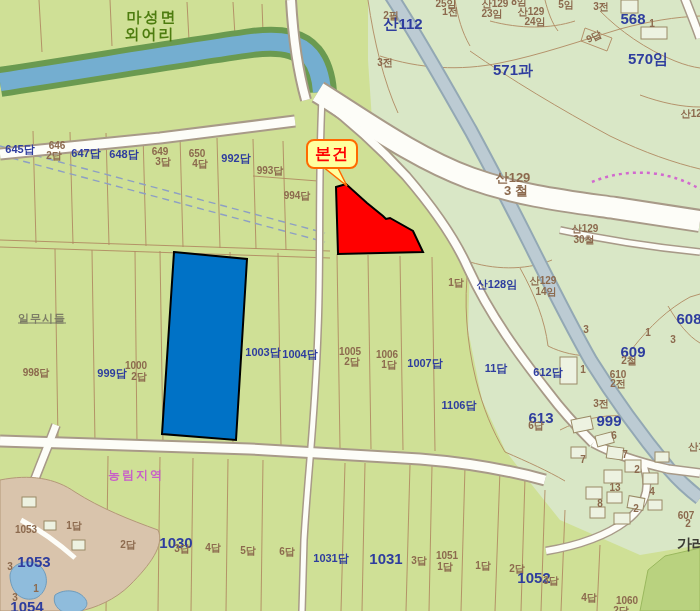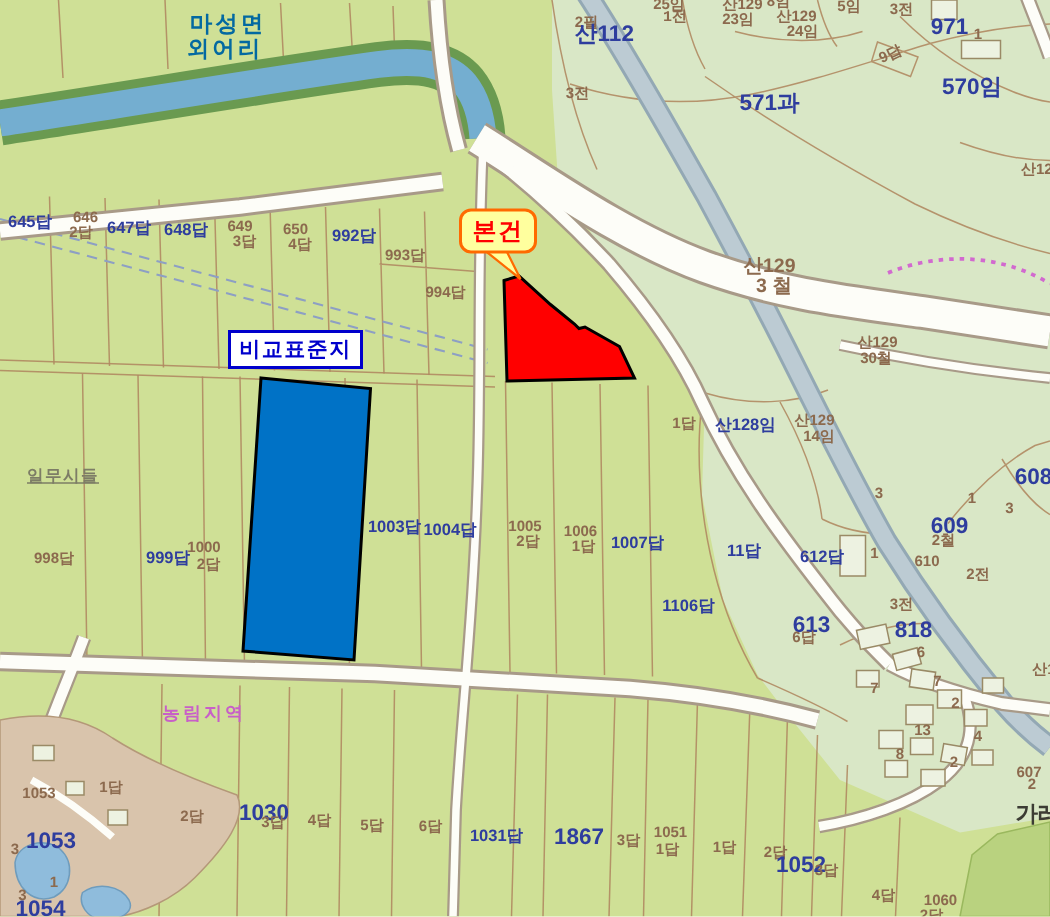--- a/index.html
+++ b/index.html
@@ -14,21 +14,21 @@
   .pline{fill:none;stroke:#b08a62;stroke-width:1;stroke-opacity:.9;}
   .bldg{fill:#edf2e1;stroke:#9a8a66;stroke-width:1;}
   .labels-layer{position:absolute;left:0;top:0;width:700px;height:611px;pointer-events:none;}
   .lb{position:absolute;white-space:nowrap;line-height:1;transform:translate(-50%,-50%);}
   .lb-b{color:var(--blue,#2e3d9e);font-weight:bold;font-size:11px;}
   .lb-B{color:var(--blue,#2e3d9e);font-weight:bold;font-size:15px;}
   .lb-n{color:var(--brown,#8c6a4e);font-weight:bold;font-size:10px;}
   .lb-N{color:var(--brown,#8c6a4e);font-weight:bold;font-size:13px;}
   .lb-g{color:#7d7d66;font-weight:bold;font-size:11px;letter-spacing:1px;}
   .lb-p{color:var(--pink,#c85fc8);font-weight:bold;font-size:12px;letter-spacing:2px;text-align:center;}
-  .lb-t{color:#0369a1;font-weight:bold;font-size:15px;letter-spacing:2px;}
+  .lb-t{color:#4d7c0f;font-weight:bold;font-size:15px;letter-spacing:2px;}
   .lb-d{color:#3c3c34;font-weight:bold;font-size:15px;}
   .callout-subject{
     position:absolute;left:306px;top:139px;width:52px;height:30px;
     background:var(--subj-bg,#ffff9e);
     border:2px solid var(--subj-border,#ff6a00);border-radius:8px;
     color:var(--subj-text,#ff0000);font-weight:bold;font-size:16px;
     display:flex;align-items:center;justify-content:center;letter-spacing:1px;
     box-sizing:border-box;
   }
   .callout-comparison{
@@ -156,21 +156,21 @@
       <span class="lb lb-n" style="left: 446px; top: 4px;">25임</span>
       <span class="lb lb-n" style="left: 450px; top: 13px; font-family: Liberation Mono, monospace;">1전</span>
       <span class="lb lb-n" style="left: 519px; top: 2px;">8임</span>
       <span class="lb lb-n" style="left: 495px; top: 4px;">산129</span>
       <span class="lb lb-n" style="left: 492px; top: 14px;">23임</span>
       <span class="lb lb-n" style="left: 531px; top: 12px;">산129</span>
       <span class="lb lb-n" style="left: 535px; top: 22px;">24임</span>
       <span class="lb lb-n" style="left: 566px; top: 5px;">5임</span>
       <span class="lb lb-n" style="left: 601px; top: 7px;">3전</span>
       <span class="lb lb-n" style="left: 652px; top: 24px;">1</span>
-      <span class="lb lb-B" style="left: 633px; top: 18px;">971</span>
+      <span class="lb lb-B" style="left: 633px; top: 18px;">568</span>
       <span class="lb lb-n" style="left: 594px; top: 37px; transform: translate(-50%, -50%) rotate(-25deg);">9답</span>
       <span class="lb lb-B" style="left: 648px; top: 58px;">570임</span>
       <span class="lb lb-B" style="left: 513px; top: 69px;">571과</span>
       <span class="lb lb-n" style="left: 385px; top: 63px;">3전</span>
       <span class="lb lb-b" style="left: 20px; top: 149px;">645답</span>
       <span class="lb lb-n" style="left: 51px; top: 146px; padding-left: 12px;">646</span>
       <span class="lb lb-n" style="left: 54px; top: 156px;">2답</span>
       <span class="lb lb-b" style="left: 86px; top: 153px;">647답</span>
       <span class="lb lb-b" style="left: 124px; top: 154px;">648답</span>
       <span class="lb lb-n" style="left: 160px; top: 152px;">649</span>
@@ -205,25 +205,25 @@
       <span class="lb lb-B" style="left: 689px; top: 318px; text-align: center;">608</span>
       <span class="lb lb-B" style="left: 633px; top: 351px;">609</span>
       <span class="lb lb-n" style="left: 629px; top: 361px;">2철</span>
       <span class="lb lb-n" style="left: 586px; top: 330px;">3</span>
       <span class="lb lb-n" style="left: 648px; top: 333px;">1</span>
       <span class="lb lb-n" style="left: 673px; top: 340px;">3</span>
       <span class="lb lb-b" style="left: 496px; top: 368px;">11답</span>
       <span class="lb lb-b" style="left: 548px; top: 372px;">612답</span>
       <span class="lb lb-n" style="left: 583px; top: 370px;">1</span>
       <span class="lb lb-n" style="left: 618px; top: 375px;">610</span>
-      <span class="lb lb-n" style="left: 618px; top: 384px; margin-left: 34px;">2전</span>
+      <span class="lb lb-n" style="left: 618px; top: 384px;">2전</span>
       <span class="lb lb-n" style="left: 601px; top: 404px;">3전</span>
       <span class="lb lb-B" style="left: 541px; top: 417px;">613</span>
       <span class="lb lb-n" style="left: 536px; top: 426px;">6답</span>
-      <span class="lb lb-B" style="left: 609px; top: 420px;">818</span>
+      <span class="lb lb-B" style="left: 609px; top: 420px;">999</span>
       <span class="lb lb-n" style="left: 614px; top: 436px;">6</span>
       <span class="lb lb-n" style="left: 583px; top: 460px;">7</span>
       <span class="lb lb-n" style="left: 625px; top: 455px;">7</span>
       <span class="lb lb-n" style="left: 696px; top: 447px;">산1</span>
       <span class="lb lb-n" style="left: 637px; top: 470px;">2</span>
       <span class="lb lb-n" style="left: 615px; top: 488px;">13</span>
       <span class="lb lb-n" style="left: 652px; top: 492px;">4</span>
       <span class="lb lb-n" style="left: 600px; top: 504px;">8</span>
       <span class="lb lb-n" style="left: 636px; top: 509px;">2</span>
       <span class="lb lb-n" style="left: 686px; top: 516px;">607</span>
@@ -231,34 +231,33 @@
       <span class="lb lb-d" style="left: 692px; top: 543px;">가레</span>
       <span class="lb lb-p" style="left: 136px; top: 475px;">농림지역</span>
       <span class="lb lb-n" style="left: 74px; top: 526px;">1답</span>
       <span class="lb lb-n" style="left: 128px; top: 545px;">2답</span>
       <span class="lb lb-B" style="left: 176px; top: 542px;">1030</span>
       <span class="lb lb-n" style="left: 182px; top: 549px;">3답</span>
       <span class="lb lb-n" style="left: 213px; top: 548px;">4답</span>
       <span class="lb lb-n" style="left: 248px; top: 551px;">5답</span>
       <span class="lb lb-n" style="left: 287px; top: 552px;">6답</span>
       <span class="lb lb-b" style="left: 331px; top: 558px;">1031답</span>
-      <span class="lb lb-B" style="left: 386px; top: 558px;">1867</span>
+      <span class="lb lb-B" style="left: 386px; top: 558px;">1031</span>
       <span class="lb lb-n" style="left: 419px; top: 561px;">3답</span>
       <span class="lb lb-n" style="left: 447px; top: 556px;">1051</span>
       <span class="lb lb-n" style="left: 445px; top: 567px;">1답</span>
       <span class="lb lb-n" style="left: 483px; top: 566px;">1답</span>
       <span class="lb lb-n" style="left: 517px; top: 569px;">2답</span>
       <span class="lb lb-B" style="left: 534px; top: 577px;">1052</span>
       <span class="lb lb-n" style="left: 551px; top: 581px;">3답</span>
       <span class="lb lb-n" style="left: 589px; top: 598px;">4답</span>
       <span class="lb lb-n" style="left: 627px; top: 601px;">1060</span>
       <span class="lb lb-n" style="left: 621px; top: 611px;">2답</span>
       <span class="lb lb-n" style="left: 26px; top: 530px;">1053</span>
       <span class="lb lb-B" style="left: 34px; top: 561px;">1053</span>
       <span class="lb lb-n" style="left: 10px; top: 567px;">3</span>
       <span class="lb lb-n" style="left: 36px; top: 589px;">1</span>
       <span class="lb lb-n" style="left: 15px; top: 598px;">3</span>
       <span class="lb lb-B" style="left: 27px; top: 606px;">1054</span>
     </div>
 
   <div class="callout-subject">본건</div>
-  <div class="callout-comparison">비교표준지</div>
 </div>
 
 </body></html>

